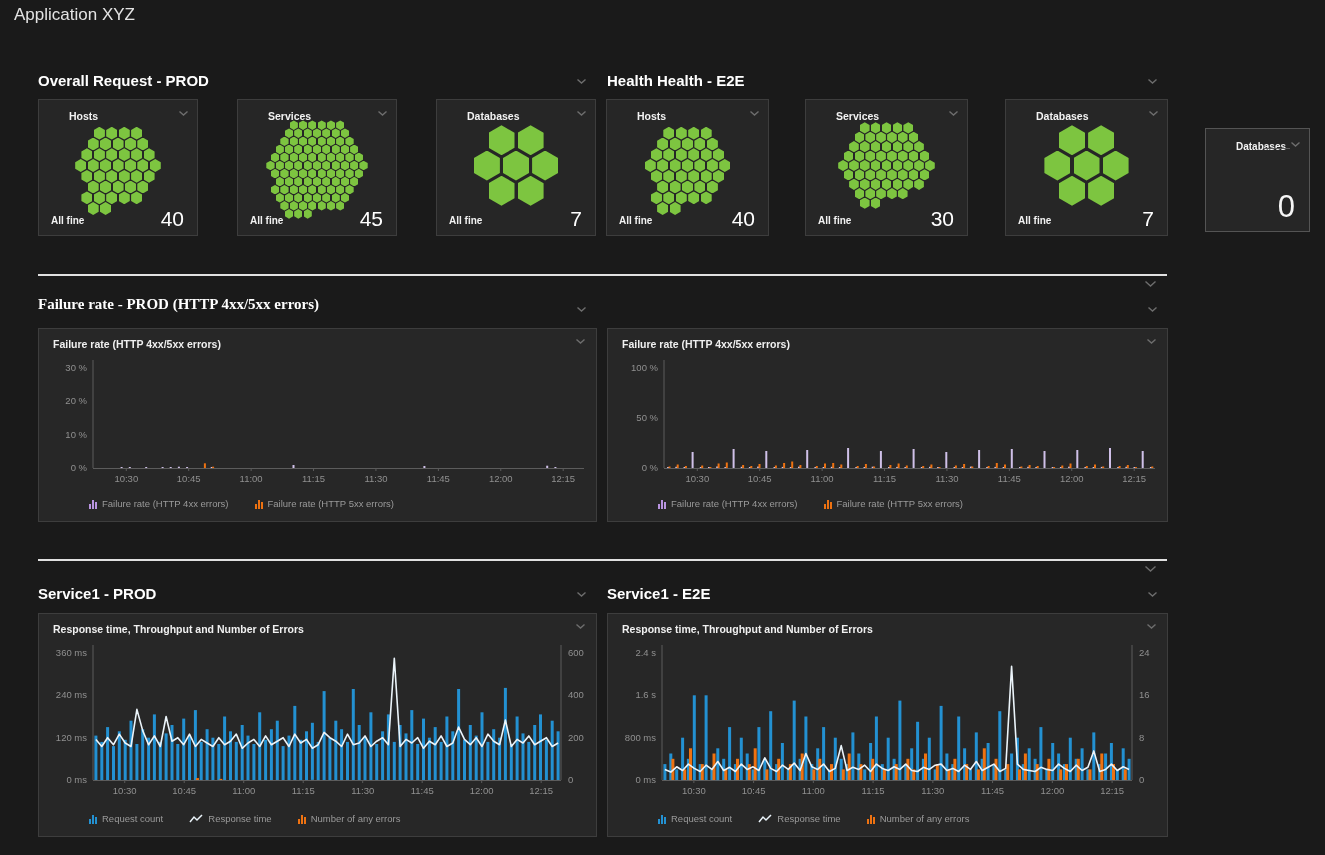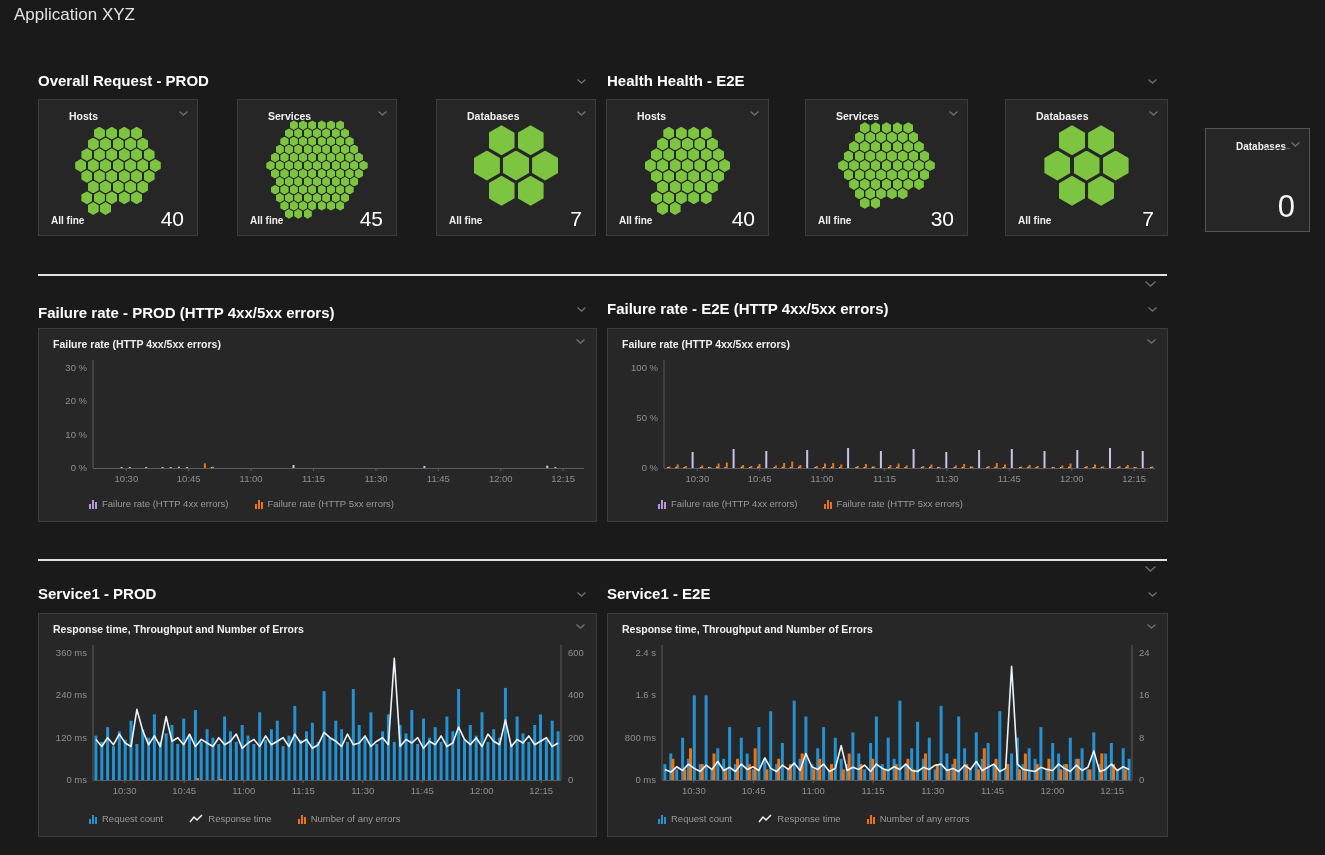--- a/index.html
+++ b/index.html
@@ -363,25 +363,24 @@
         <path d="M1.5 1.5 L5.5 5 L9.5 1.5" fill="none" stroke="#6d6d6d" stroke-width="1.4"></path>
       </svg>
     <div class="problems-count">0</div>
   </div>
 
   <div class="divider" style="top:274px;"></div>
   <svg class="chev" style="left:1144px;top:280px;" width="13" height="8" viewBox="0 0 13 8">
       <path d="M1.5 1.5 L6.5 6 L11.5 1.5" fill="none" stroke="#6d6d6d" stroke-width="1.4"></path>
     </svg>
 
-  <div class="sec-h" style="left:38px;top:304px;">Failure rate - PROD (HTTP 4xx/5xx errors)</div>
+  <div class="sec-h" style="left:38px;top:296px;font-family:Liberation Serif, serif;">Failure rate - PROD (HTTP 4xx/5xx errors)</div>
   <svg class="chev" style="left:576px;top:306px;" width="11" height="7" viewBox="0 0 11 7">
       <path d="M1.5 1.5 L5.5 5 L9.5 1.5" fill="none" stroke="#6d6d6d" stroke-width="1.4"></path>
     </svg>
-  <div class="sec-h" style="left:607px;top:300px;">Failure rate - E2E (HTTP 4xx/5xx errors)</div>
   <svg class="chev" style="left:1147px;top:306px;" width="11" height="7" viewBox="0 0 11 7">
       <path d="M1.5 1.5 L5.5 5 L9.5 1.5" fill="none" stroke="#6d6d6d" stroke-width="1.4"></path>
     </svg>
 
   <div class="chart-card" style="left:38px;top:328px;width:559px;height:194px;">
     <div class="chart-title">Failure rate (HTTP 4xx/5xx errors)</div>
     <svg class="chev" style="right:10px;top:9px;z-index:2;" width="11" height="7" viewBox="0 0 11 7">
         <path d="M1.5 1.5 L5.5 5 L9.5 1.5" fill="none" stroke="#6d6d6d" stroke-width="1.4"></path>
       </svg>
     <div class="chart-mount"><svg width="557" height="192">

